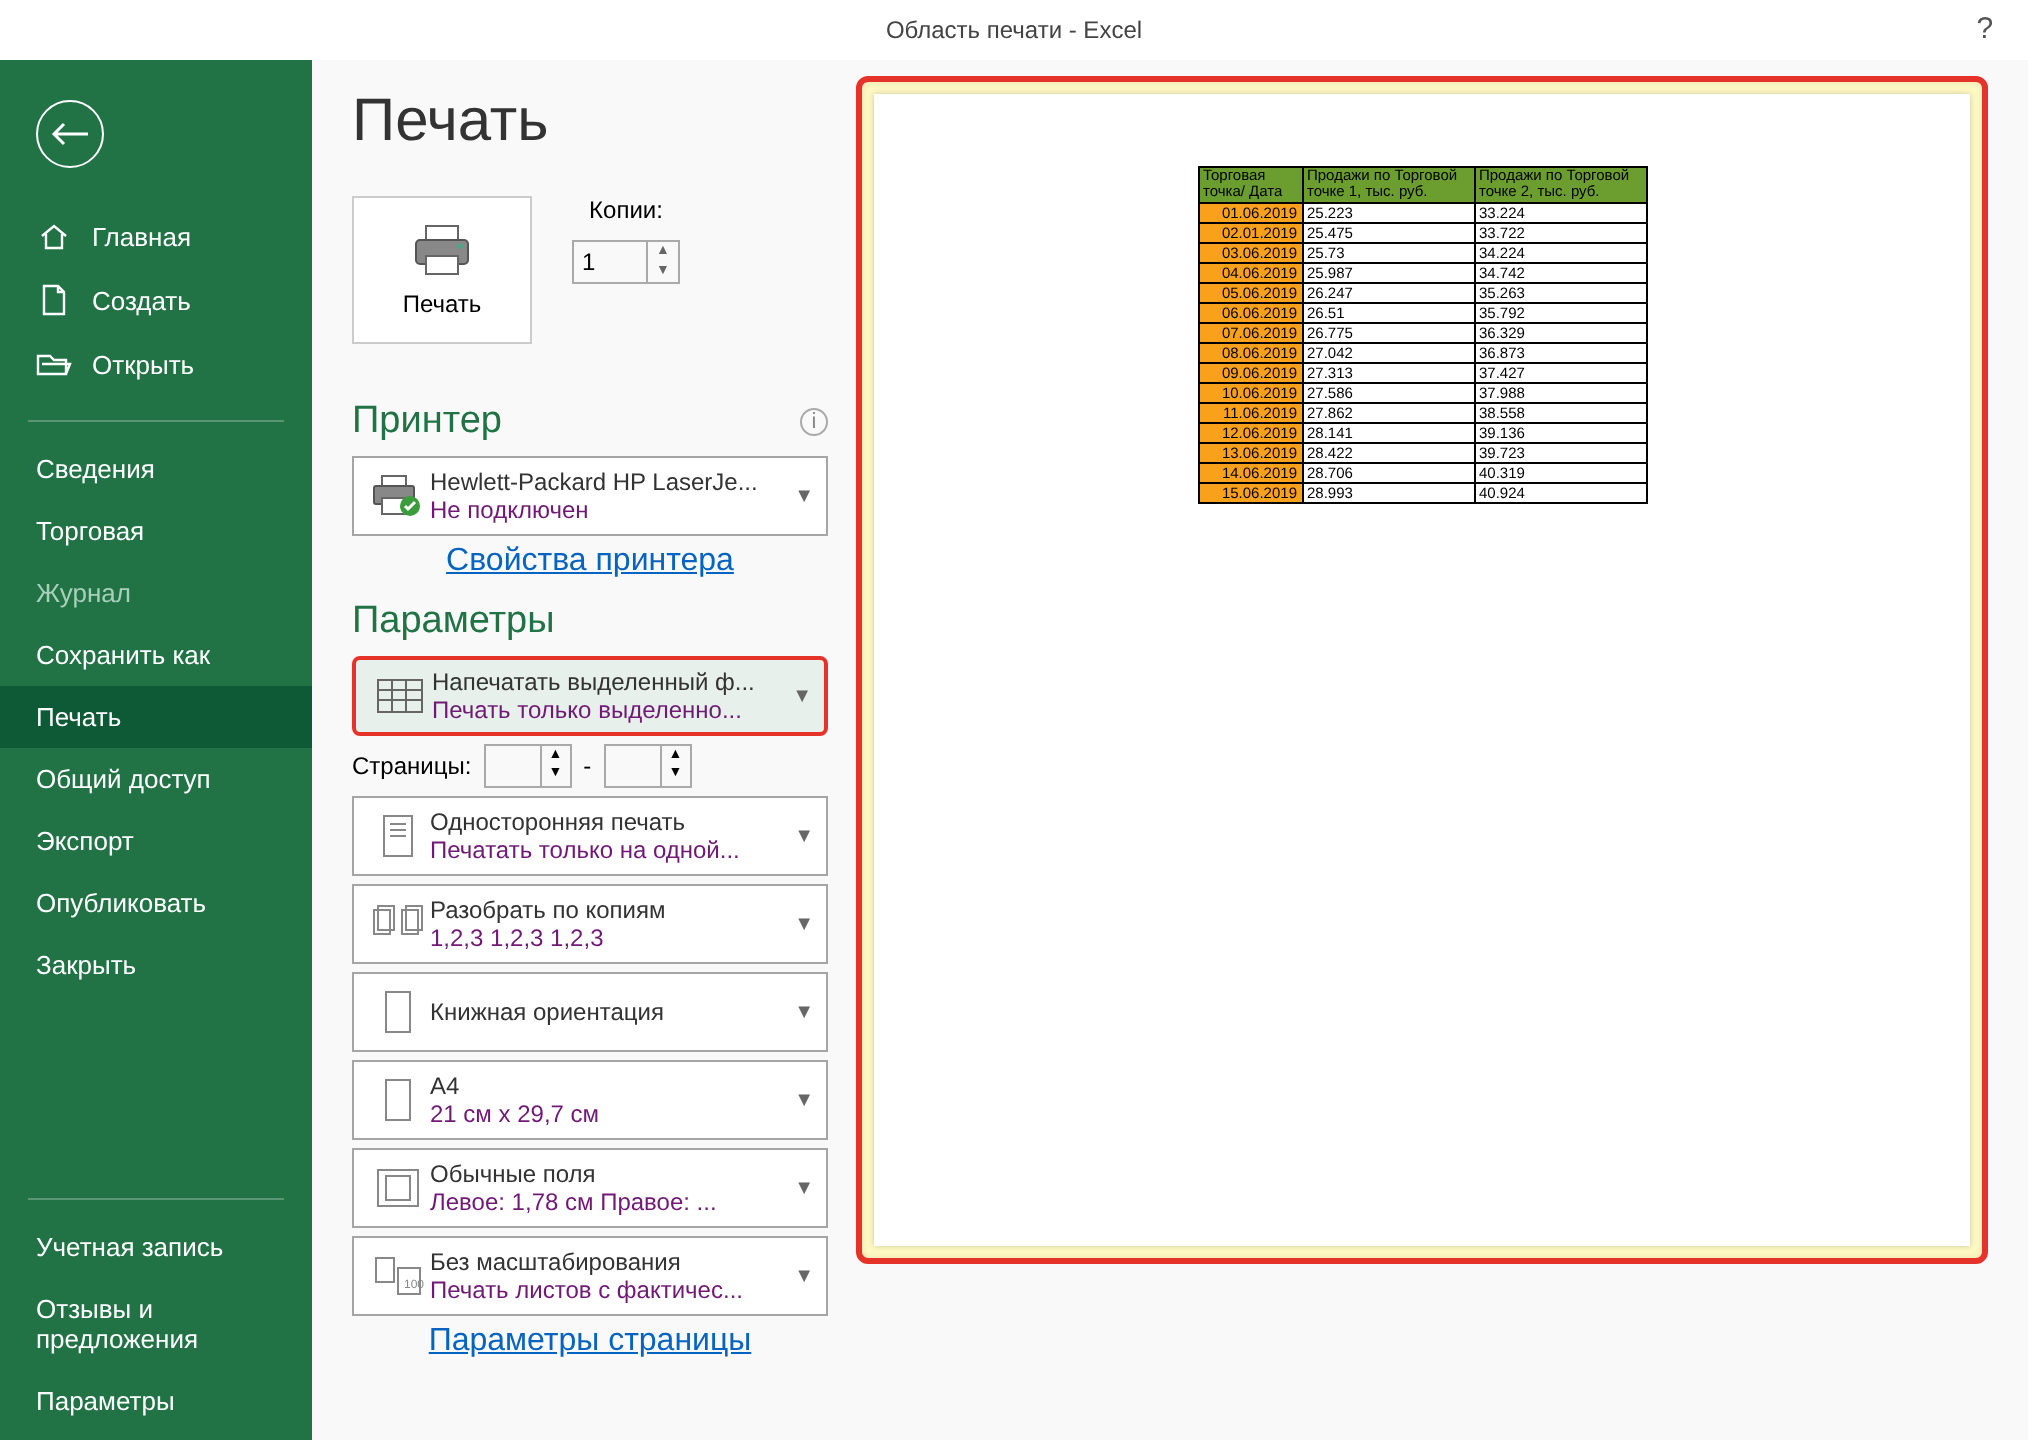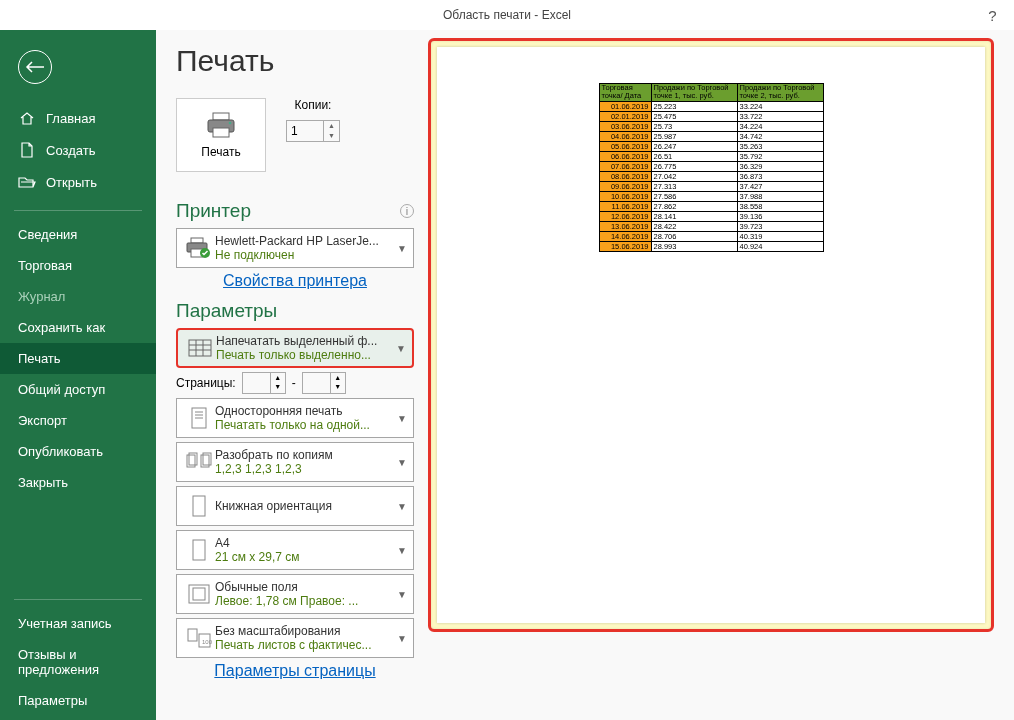--- a/index.html
+++ b/index.html
@@ -29,21 +29,21 @@
 .spin input { width: 36px; border: none; outline: none; padding: 0 4px; font-size: 12px; background: transparent; }
 .spin .arrows { display: flex; flex-direction: column; border-left: 1px solid #aaa; width: 16px; }
 .spin .arrows span { height: 10px; font-size: 7px; text-align: center; line-height: 9px; cursor: pointer; color: #666; }
 
 .sechead { color: #217346; font-size: 19px; font-weight: 400; margin-bottom: 6px; display: flex; align-items: center; justify-content: space-between; }
 .infoicon { color: #888; font-size: 11px; border: 1px solid #aaa; border-radius: 50%; width: 14px; height: 14px; display: flex; align-items: center; justify-content: center; }
 .combo { border: 1px solid #a5a5a5; background: #fff; display: flex; align-items: center; padding: 4px 6px; margin-bottom: 4px; cursor: pointer; min-height: 40px; }
 .combo .cicon { width: 32px; display: flex; align-items: center; justify-content: center; flex-shrink: 0; }
 .combo .clabels { flex: 1; overflow: hidden; }
 .combo .line1 { font-size: 12px; color: #333; white-space: nowrap; overflow: hidden; text-overflow: ellipsis; }
-.combo .line2 { font-size: 12px; color: #4d7c0f; white-space: nowrap; overflow: hidden; text-overflow: ellipsis; }
+.combo .line2 { font-size: 12px; color: #701a75; white-space: nowrap; overflow: hidden; text-overflow: ellipsis; }
 .combo .chev { color: #666; font-size: 10px; margin-left: 4px; }
 .combo.highlighted { border: 2.5px solid #e6332a; border-radius: 4px; background: #e8f0eb; justify-content: flex-end; }
 .link { color: #0563c1; text-decoration: underline; font-size: 16px; display: block; text-align: center; margin-bottom: 10px; cursor: pointer; }
 
 .pagesrow { display: flex; align-items: center; gap: 6px; margin: 4px 0; font-size: 12px; }
 .smallspin { width: 44px; height: 22px; border: 1px solid #aaa; display: flex; }
 .smallspin input { width: 27px; border: none; outline: none; padding: 0 3px; font-size: 12px; background: transparent; }
 
 .preview { flex: 1; padding: 8px 20px 8px 0; overflow: hidden; }
 .previewframe { border: 3px solid #e6332a; border-radius: 6px; background: #fef9c3; height: 594px; padding: 6px; box-shadow: inset 0 0 3px rgba(0,0,0,.1); position: relative;}

